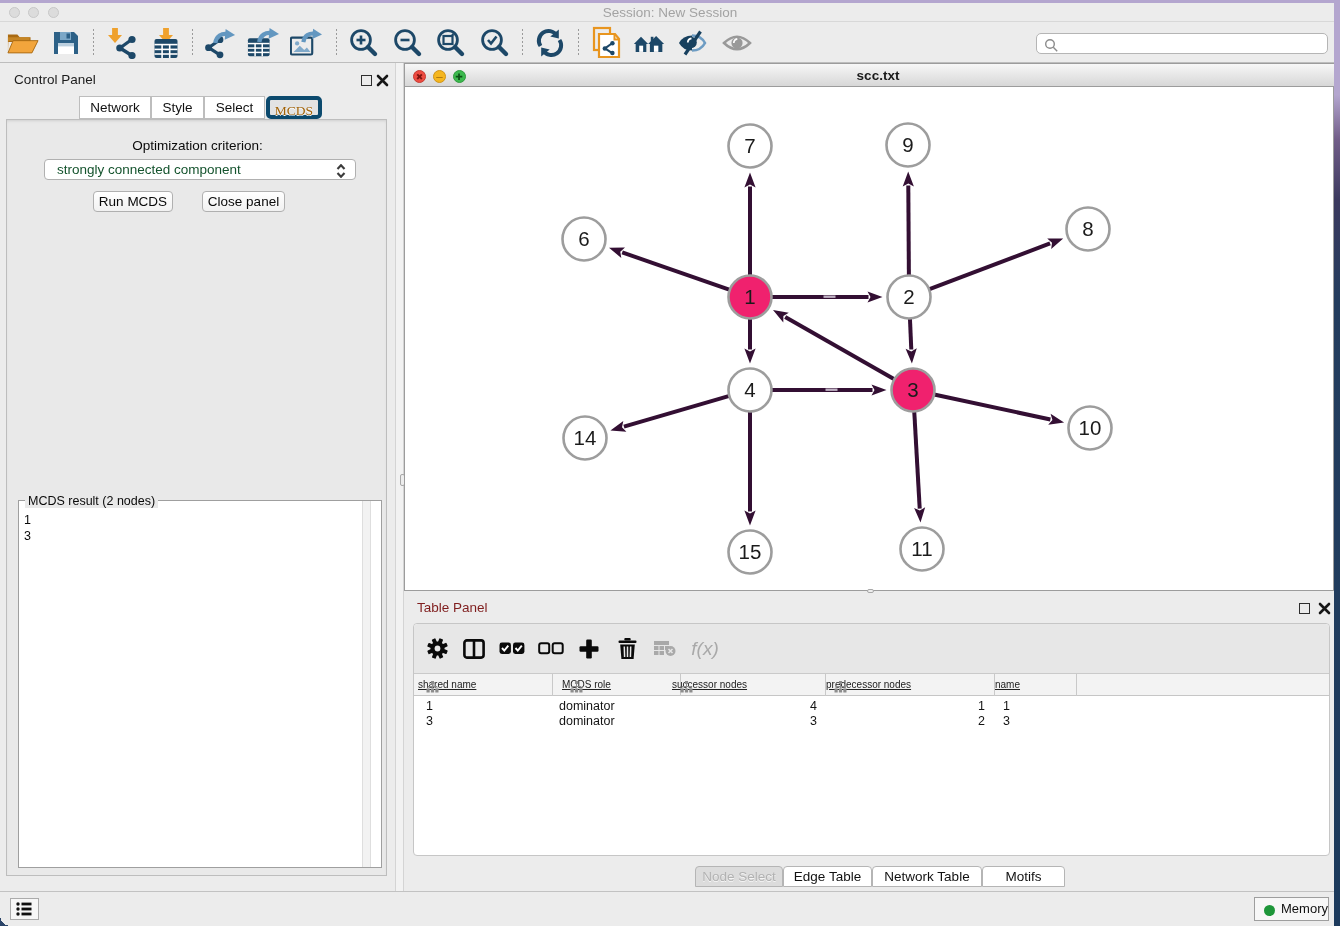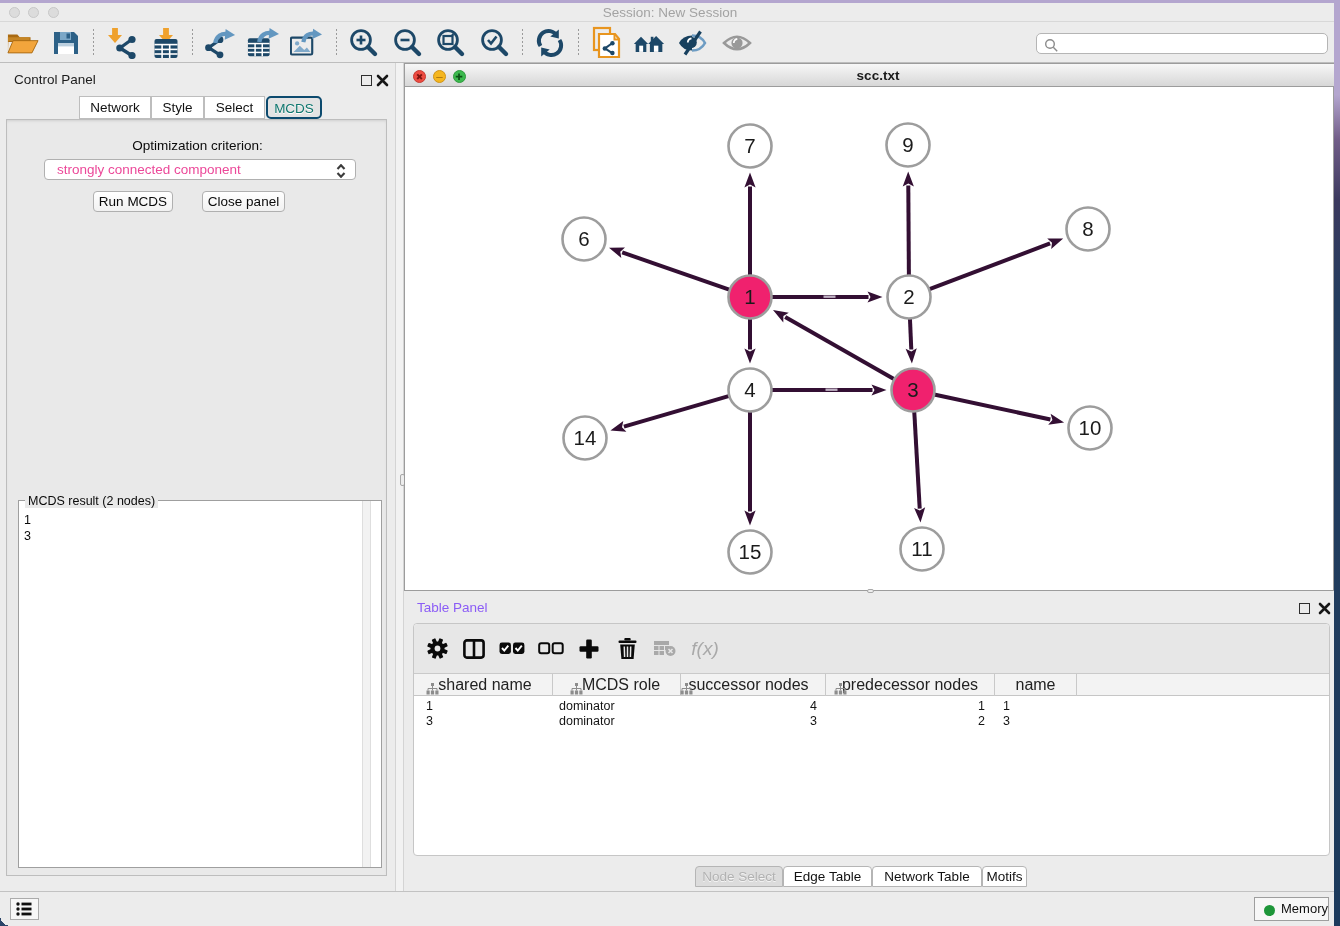--- a/index.html
+++ b/index.html
@@ -25,26 +25,26 @@
   background-image:linear-gradient(#9a9a9a 50%, rgba(0,0,0,0) 50%); background-size:1px 4px; }
 .ticon { position:absolute; top:0; height:41px; display:flex; align-items:center; justify-content:center; }
 #search { left:1036px; top:11px; width:292px; height:21px; background:#fff; border:1px solid #b5b5b5; border-radius:5px; }
 
 
 #cp-head { left:0; top:63px; width:395px; height:31px; background:#ececec; }
 #cp-title { left:14px; top:72px; font-size:13.5px; color:#1c1c1c; }
 .sqico { position:absolute; width:11px; height:11px; border:1.4px solid #2e2e2e; background:rgba(0,0,0,0); }
 .tab { position:absolute; top:96px; height:23px; background:#fff; border:1px solid #bdbdbd; font-size:13.5px;
   color:#111; text-align:center; line-height:21px; }
-#tab-mcds { background:#e3e3e3; border:2px solid #0c4a6e; border-radius:5px; color:#0f766e; text-shadow:0 1px 0 #fff; }
+#tab-mcds { background:#e3e3e3; border:4px solid #0c4a6e; border-radius:5px; color:#a16207; text-shadow:0 1px 0 #fff;font-family:Liberation Serif, serif; }
 #cp-pane { left:6px; top:119px; width:381px; height:757px; background:#e9e9e9; border:1px solid #bdbdbd;
   box-shadow:inset 0 2px 3px -1px #d0d0d0; }
 #opt-label { left:0; top:138px; width:395px; text-align:center; font-size:13.5px; color:#0a0a0a; }
 #combo { left:44px; top:159px; width:312px; height:21px; background:#fff; border:1px solid #b0b0b0; border-radius:4px;
-  font-size:13.5px; color:#ec4899; line-height:19px; padding-left:12px; }
+  font-size:13.5px; color:#14532d; line-height:19px; padding-left:12px; }
 .btn { position:absolute; top:191px; height:21px; background:linear-gradient(#ffffff,#f1f1f1); border:1px solid #b0b0b0;
   border-radius:4px; font-size:13.5px; color:#0a0a0a; text-align:center; line-height:19px; }
 #fieldset { left:18px; top:500px; width:364px; height:368px; background:#fff; border:1px solid #9f9f9f; }
 #fs-legend { left:25px; top:494px; background:#e9e9e9; padding:0 3px; font-size:12.5px; color:#0a0a0a; }
 #fs-items { left:24px; top:512px; font-size:12.5px; color:#0a0a0a; line-height:16px; }
 #fs-scroll { left:362px; top:501px; width:9px; height:366px; background:#f2f2f2; border-left:1px solid #dedede; border-right:1px solid #dedede; }
 
 
 #vsplit { left:395px; top:63px; width:9px; height:828px; background:#f2f2f2;
   border-left:1px solid #d4d4d4; border-right:1px solid #d4d4d4; }
@@ -52,25 +52,25 @@
 #hgrip { left:866.5px; top:588.5px; width:7px; height:4.5px; border:1px solid #a8a8a8; border-radius:2px; background:#ededed; }
 
 
 #frame { left:404px; top:63px; width:930px; height:528px; border:1px solid #9c9c9c; background:#fff; }
 #frame-tb { left:0; top:0; width:930px; height:23px; background:linear-gradient(#f7f7f7,#d7d7d7); border-bottom:1px solid #9c9c9c; }
 .light { position:absolute; top:5.5px; width:13px; height:13px; border-radius:50%; font-size:9px; text-align:center; line-height:13px; }
 #frame-title { left:8px; top:4px; width:930px; text-align:center; font-size:13.5px; font-weight:bold; color:#1a1a1a; }
 
 
 #tp-head { left:404px; top:597px; width:932px; height:26px; }
-#tp-title { left:417px; top:600px; font-size:13.5px; color:#8b5cf6; }
+#tp-title { left:417px; top:600px; font-size:13.5px; color:#7f1d1d; }
 #tp-box { left:413px; top:623px; width:917px; height:233px; background:#fff; border:1px solid #c6c6c6; border-radius:4px; }
 #tp-toolbar { left:0; top:0; width:915px; height:49px; background:#e7e7e7; border-radius:4px 4px 0 0; }
 #thead { left:0; top:49px; width:915px; height:23px; background:#f3f3f3; border-top:1px solid #cacaca; border-bottom:1px solid #c6c6c6; }
-.hcell { position:absolute; top:0; height:22px; font-size:16px; color:#222; text-align:center; line-height:22px; border-right:1px solid #c9c9c9; }
+.hcell { position:absolute; top:0; height:22px; font-size:10px; color:#222; line-height:22px; border-right:1px solid #c9c9c9;text-decoration:underline; }
 .hico { position:absolute; top:5px; left:8px; }
 .cell { position:absolute; font-size:12.5px; color:#141414; line-height:16px; }
 .tabb { position:absolute; top:866px; height:21px; background:#fff; border:1px solid #b5b5b5; border-radius:4px 4px 0 0;
   font-size:13.5px; color:#111; text-align:center; line-height:19px; }
 #tabb-node { background:#dcdcdc; color:#b2b2b2; text-shadow:0 1px 0 #f5f5f5; }
 
 
 #statusbar { left:0; top:891px; width:1340px; height:35px; background:#ececec; border-top:1px solid #c2c2c2; }
 #listbtn { left:10px; top:898px; width:29px; height:22px; background:#f7f7f7; border:1px solid #ababab; }
 #membtn { left:1254px; top:897px; width:75px; height:24px; background:#f7f7f7; border:1px solid #9e9e9e;
@@ -517,21 +517,21 @@
 <div class="cell" style="left:589px;top:74px">1</div>
 <div class="cell" style="left:12px;top:88.5px">3</div>
 <div class="cell" style="left:145px;top:88.5px">dominator</div>
 <div class="cell" style="left:258px;top:88.5px;width:145px;text-align:right">3</div>
 <div class="cell" style="left:412px;top:88.5px;width:159px;text-align:right">2</div>
 <div class="cell" style="left:589px;top:88.5px">3</div>
 </div>
 <div class="tabb" id="tabb-node" style="left:695px; width:88px;">Node Select</div>
 <div class="tabb" style="left:783px; width:89px;">Edge Table</div>
 <div class="tabb" style="left:872px; width:110px;">Network Table</div>
-<div class="tabb" style="left:982px; width:45px;">Motifs</div>
+<div class="tabb" style="left:982px; width:83px;">Motifs</div>
 
 <div class="abs" id="statusbar"></div>
 <div class="abs" id="listbtn">
   <svg width="27" height="20" viewBox="0 0 27 20">
     <circle cx="7" cy="5" r="1.7" fill="#111"></circle>
       <rect x="10.5" y="3.6" width="10" height="2.8" fill="#111"></rect>
     <circle cx="7" cy="10" r="1.7" fill="#111"></circle>
       <rect x="10.5" y="8.6" width="10" height="2.8" fill="#111"></rect>
     <circle cx="7" cy="15" r="1.7" fill="#111"></circle>
       <rect x="10.5" y="13.6" width="10" height="2.8" fill="#111"></rect>

